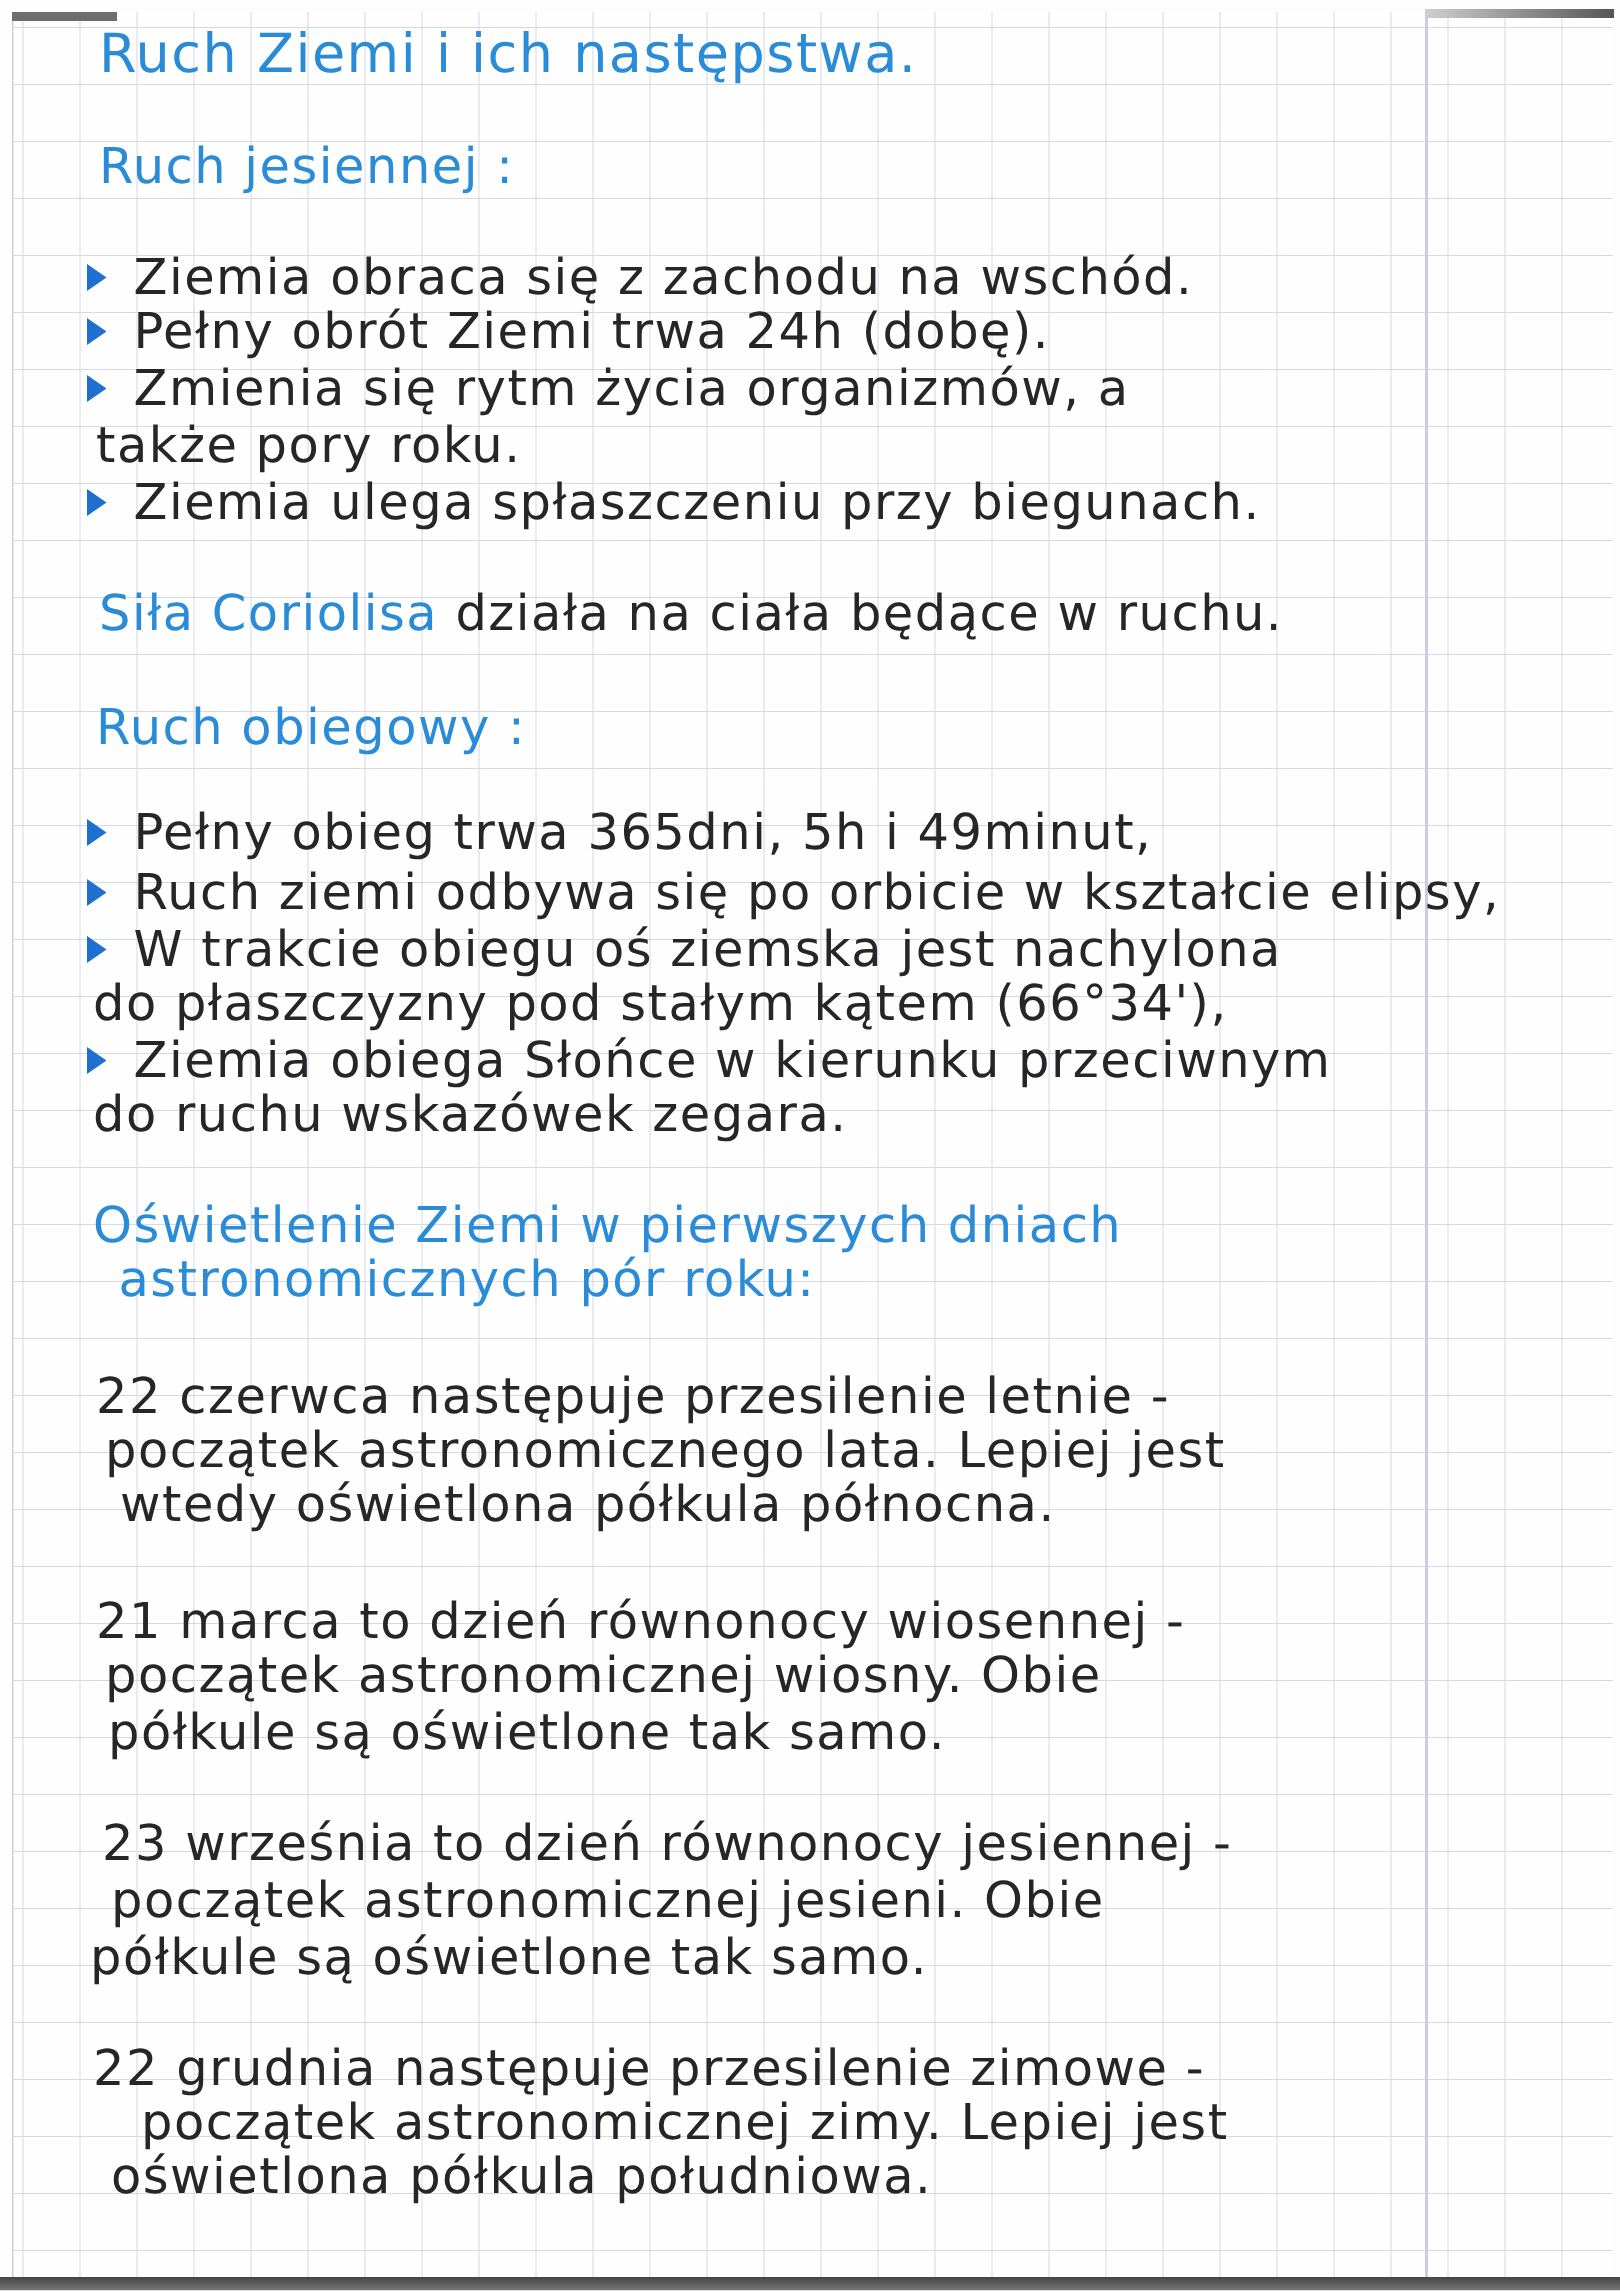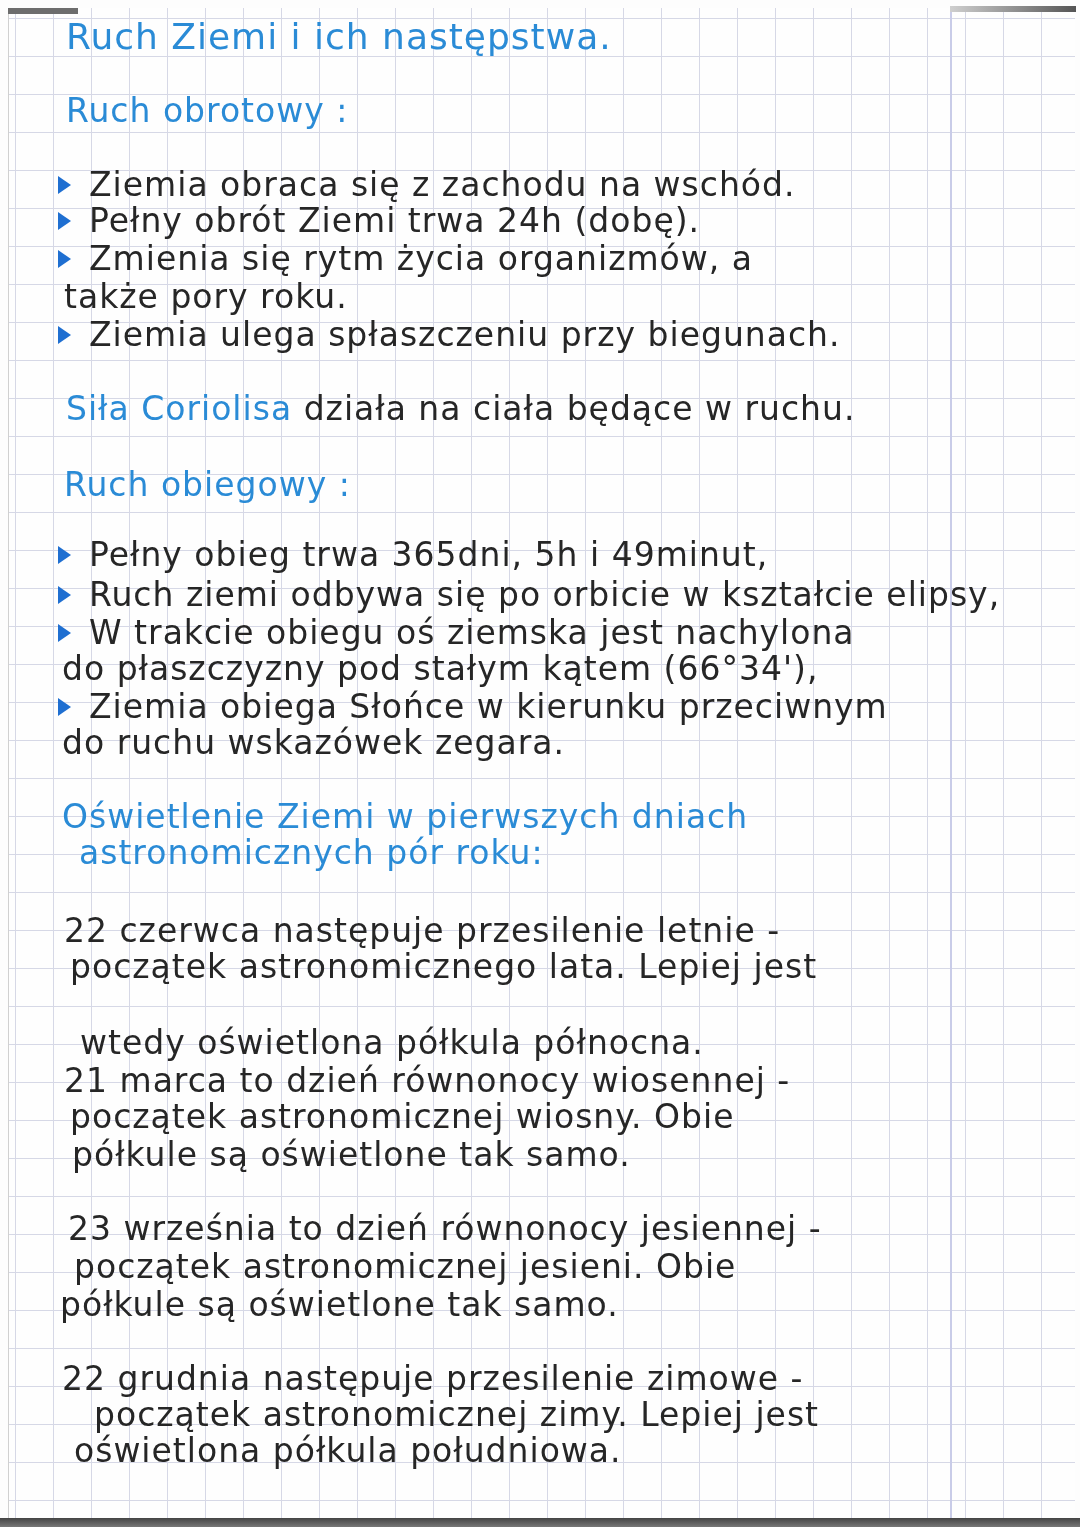--- a/index.html
+++ b/index.html
@@ -36,21 +36,21 @@
 <body>
 
 <div class="page"></div>
 <div class="margin-line"></div>
 <div class="edge-top-left"></div>
 <div class="edge-top-right"></div>
 <div class="edge-bottom"></div>
 
 <div class="line blue title" style="left:66px; top:18px;">Ruch Ziemi i ich następstwa.</div>
 
-<div class="line blue" style="left:66px; top:92px;">Ruch obrotowy :</div>
+<div class="line blue" style="left:66px; top:92px;">Ruch jesiennej :</div>
 
 <div class="line" style="left:58px; top:166px;"><span class="bullet"></span><span>Ziemia obraca się z zachodu na wschód.</span></div>
 <div class="line" style="left:58px; top:202px;text-align:center;"><span class="bullet"></span><span>Pełny obrót Ziemi trwa 24h (dobę).</span></div>
 <div class="line" style="left:58px; top:240px;"><span class="bullet"></span><span>Zmienia się rytm życia organizmów, a</span></div>
 <div class="line" style="left:64px; top:278px;">także pory roku.</div>
 <div class="line" style="left:58px; top:316px;"><span class="bullet"></span><span>Ziemia ulega spłaszczeniu przy biegunach.</span></div>
 
 <div class="line" style="left:66px; top:390px;"><span class="blue">Siła Coriolisa</span> <span>działa na ciała będące w ruchu.</span></div>
 
 <div class="line blue" style="left:64px; top:466px;">Ruch obiegowy :</div>
@@ -60,21 +60,21 @@
 <div class="line" style="left:58px; top:614px;"><span class="bullet"></span><span>W trakcie obiegu oś ziemska jest nachylona</span></div>
 <div class="line" style="left:62px; top:650px;">do płaszczyzny pod stałym kątem (66°34'),</div>
 <div class="line" style="left:58px; top:688px;"><span class="bullet"></span><span>Ziemia obiega Słońce w kierunku przeciwnym</span></div>
 <div class="line" style="left:62px; top:724px;">do ruchu wskazówek zegara.</div>
 
 <div class="line blue" style="left:62px; top:798px;">Oświetlenie Ziemi w pierwszych dniach</div>
 <div class="line blue" style="left:79px; top:834px;">astronomicznych pór roku:</div>
 
 <div class="line" style="left:64px; top:912px;">22 czerwca następuje przesilenie letnie -</div>
 <div class="line" style="left:70px; top:948px;">początek astronomicznego lata. Lepiej jest</div>
-<div class="line" style="left:80px; top:1024px;">wtedy oświetlona półkula północna.</div>
+<div class="line" style="left:80px; top:984px;">wtedy oświetlona półkula północna.</div>
 
 <div class="line" style="left:64px; top:1062px;">21 marca to dzień równonocy wiosennej -</div>
 <div class="line" style="left:70px; top:1098px;">początek astronomicznej wiosny. Obie</div>
 <div class="line" style="left:72px; top:1136px;">półkule są oświetlone tak samo.</div>
 
 <div class="line" style="left:68px; top:1210px;">23 września to dzień równonocy jesiennej -</div>
 <div class="line" style="left:74px; top:1248px;">początek astronomicznej jesieni. Obie</div>
 <div class="line" style="left:60px; top:1286px;">półkule są oświetlone tak samo.</div>
 
 <div class="line" style="left:62px; top:1360px;">22 grudnia następuje przesilenie zimowe -</div>

